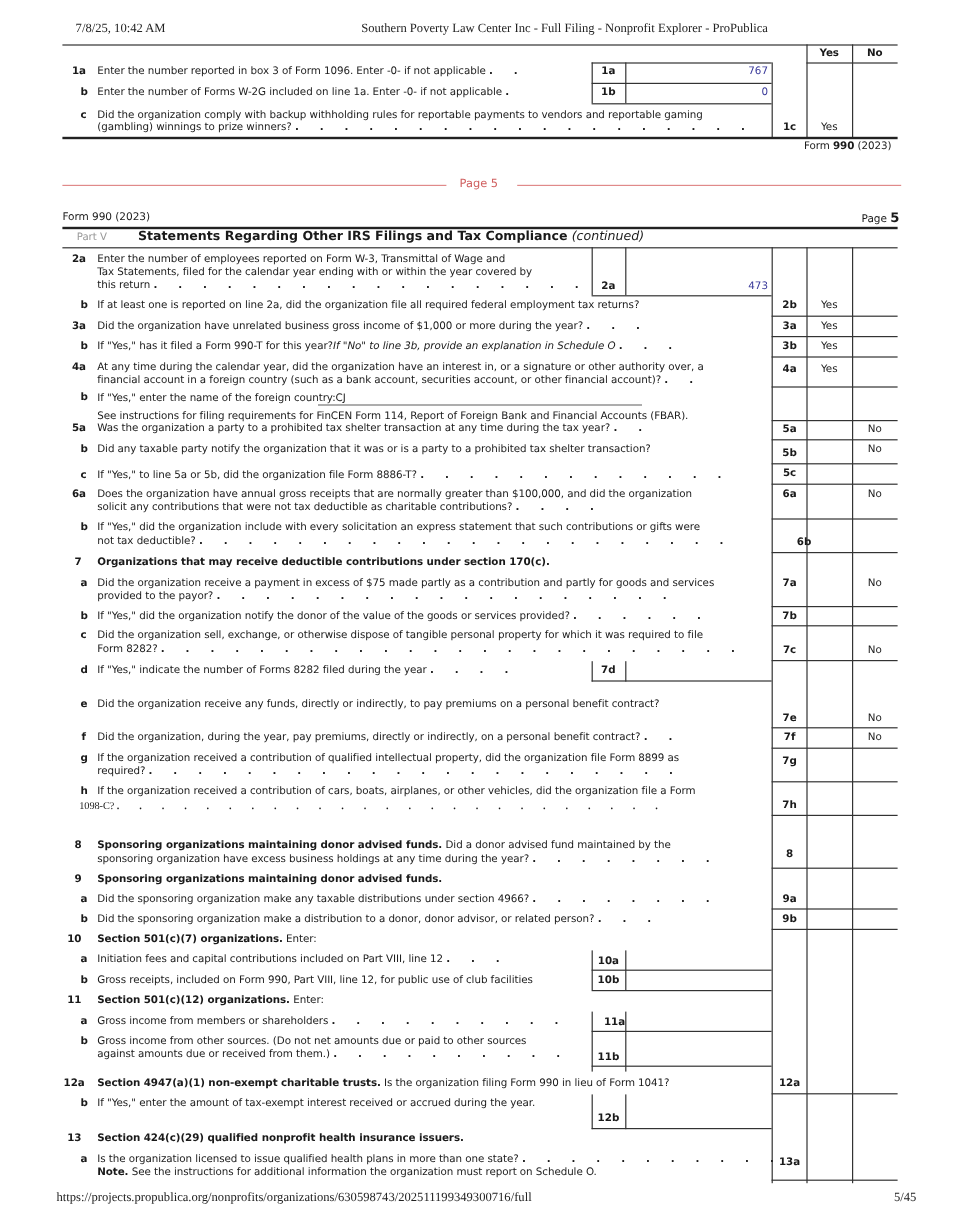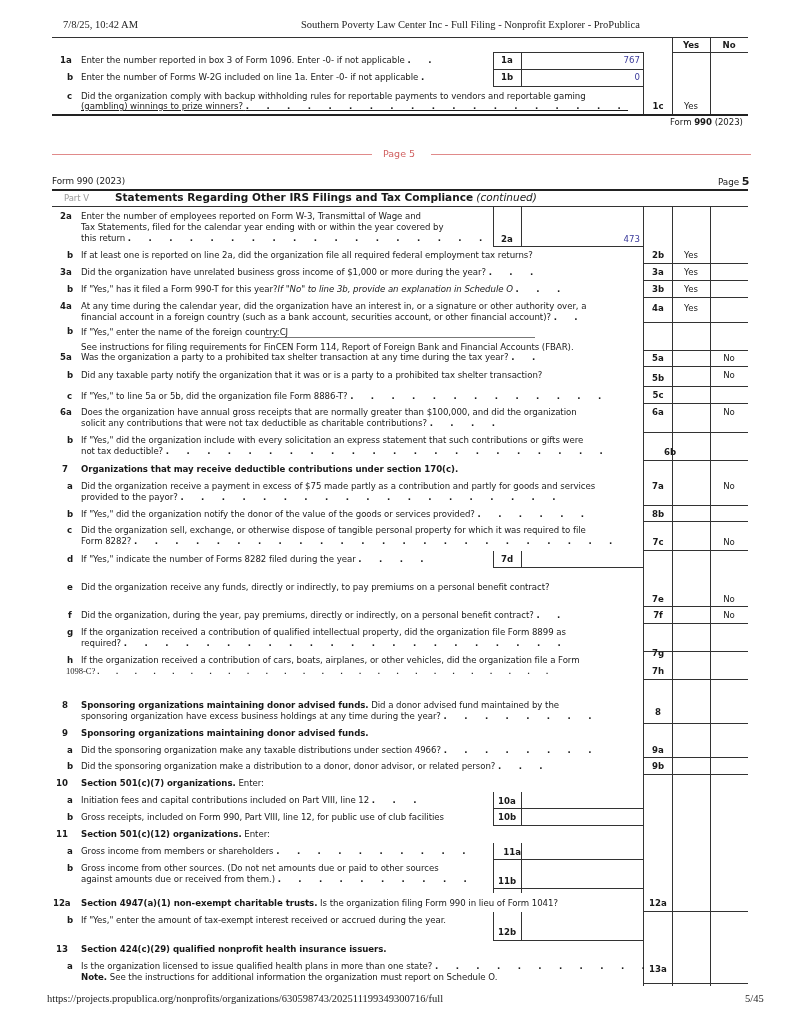--- a/index.html
+++ b/index.html
@@ -45,21 +45,21 @@
   <div class="hl" style="left:493px;top:69px;width:150px;"></div>
 
   <div class="abs t b" style="left:67px;top:72px;">b</div>
   <div class="abs t" style="left:81px;top:72px;"><span>Enter the number of Forms W-2G included on line 1a. Enter -0- if not applicable</span> <span class="dots">.</span></div>
   <div class="ref" style="left:493px;top:72px;">1b</div>
   <div class="val" style="left:520px;top:72px;">0</div>
   <div class="hl" style="left:493px;top:86px;width:150px;"></div>
 
   <div class="abs t b" style="left:67px;top:91px;">c</div>
   <div class="abs t" style="left:81px;top:91px;">Did the organization comply with backup withholding rules for reportable payments to vendors and reportable gaming</div>
-  <div class="abs t" style="left:81px;top:101px;text-decoration:underline;"><span>(gambling) winnings to prize winners?</span> <span class="dots">. . . . . . . . . . . . . . . . . . .</span></div>
+  <div class="abs t" style="left:81px;top:101px;"><span>(gambling) winnings to prize winners?</span> <span class="dots">. . . . . . . . . . . . . . . . . . .</span></div>
   <div class="ref" style="left:644px;top:101px;">1c</div>
   <div class="ans" style="left:672px;top:101px;">Yes</div>
   <div class="hl2" style="left:52px;top:114px;width:696px;"></div>
   <div class="abs t" style="left:670px;top:117px;"><span>Form</span> <b>990</b> <span>(2023)</span></div>
 </div>
 
 <div class="pagesep" style="left:52px;top:154px;width:320px;"></div>
 <div class="pagelbl" style="left:383px;top:148px;">Page 5</div>
 <div class="pagesep" style="left:431px;top:154px;width:320px;"></div>
 
@@ -150,21 +150,21 @@
 
 <div class="abs t b" style="left:67px;top:481px;">a</div>
 <div class="abs t" style="left:81px;top:481px;">Did the organization receive a payment in excess of $75 made partly as a contribution and partly for goods and services</div>
 <div class="abs t" style="left:81px;top:492px;"><span>provided to the payor?</span> <span class="dots">. . . . . . . . . . . . . . . . . . .</span></div>
 <div class="ref" style="left:644px;top:481px;">7a</div>
 <div class="ans" style="left:710px;top:481px;">No</div>
 <div class="hl" style="left:643px;top:505px;width:105px;"></div>
 
 <div class="abs t b" style="left:67px;top:509px;">b</div>
 <div class="abs t" style="left:81px;top:509px;"><span>If "Yes," did the organization notify the donor of the value of the goods or services provided?</span> <span class="dots">. . . . . .</span></div>
-<div class="ref" style="left:644px;top:509px;">8b</div>
+<div class="ref" style="left:644px;top:509px;">7b</div>
 <div class="hl" style="left:643px;top:521px;width:105px;"></div>
 
 <div class="abs t b" style="left:67px;top:525px;">c</div>
 <div class="abs t" style="left:81px;top:525px;">Did the organization sell, exchange, or otherwise dispose of tangible personal property for which it was required to file</div>
 <div class="abs t" style="left:81px;top:536px;"><span>Form 8282?</span> <span class="dots">. . . . . . . . . . . . . . . . . . . . . . . .</span></div>
 <div class="ref" style="left:644px;top:537px;">7c</div>
 <div class="ans" style="left:710px;top:537px;">No</div>
 <div class="hl" style="left:643px;top:550px;width:105px;"></div>
 
 <div class="abs t b" style="left:67px;top:554px;">d</div>
@@ -183,21 +183,21 @@
 
 <div class="abs t b" style="left:68px;top:610px;">f</div>
 <div class="abs t" style="left:81px;top:610px;"><span>Did the organization, during the year, pay premiums, directly or indirectly, on a personal benefit contract?</span> <span class="dots">. .</span></div>
 <div class="ref" style="left:644px;top:610px;">7f</div>
 <div class="ans" style="left:710px;top:610px;">No</div>
 <div class="hl" style="left:643px;top:623px;width:105px;"></div>
 
 <div class="abs t b" style="left:67px;top:627px;">g</div>
 <div class="abs t" style="left:81px;top:627px;">If the organization received a contribution of qualified intellectual property, did the organization file Form 8899 as</div>
 <div class="abs t" style="left:81px;top:638px;"><span>required?</span> <span class="dots">. . . . . . . . . . . . . . . . . . . . . .</span></div>
-<div class="ref" style="left:644px;top:648px;">7g</div>
+<div class="ref" style="left:644px;top:630px;">7g</div>
 <div class="hl" style="left:643px;top:651px;width:105px;"></div>
 
 <div class="abs t b" style="left:67px;top:655px;">h</div>
 <div class="abs t" style="left:81px;top:655px;">If the organization received a contribution of cars, boats, airplanes, or other vehicles, did the organization file a Form</div>
 <div class="abs t" style="left:66px;top:666px;font-family:Liberation Serif, serif;"><span>1098-C?</span> <span class="dots">. . . . . . . . . . . . . . . . . . . . . . . . .</span></div>
 <div class="ref" style="left:644px;top:666px;">7h</div>
 <div class="hl" style="left:643px;top:679px;width:105px;"></div>
 
 <div class="abs t b" style="left:62px;top:700px;">8</div>
 <div class="abs t" style="left:81px;top:700px;"><b>Sponsoring organizations maintaining donor advised funds.</b> <span>Did a donor advised fund maintained by the</span></div>

